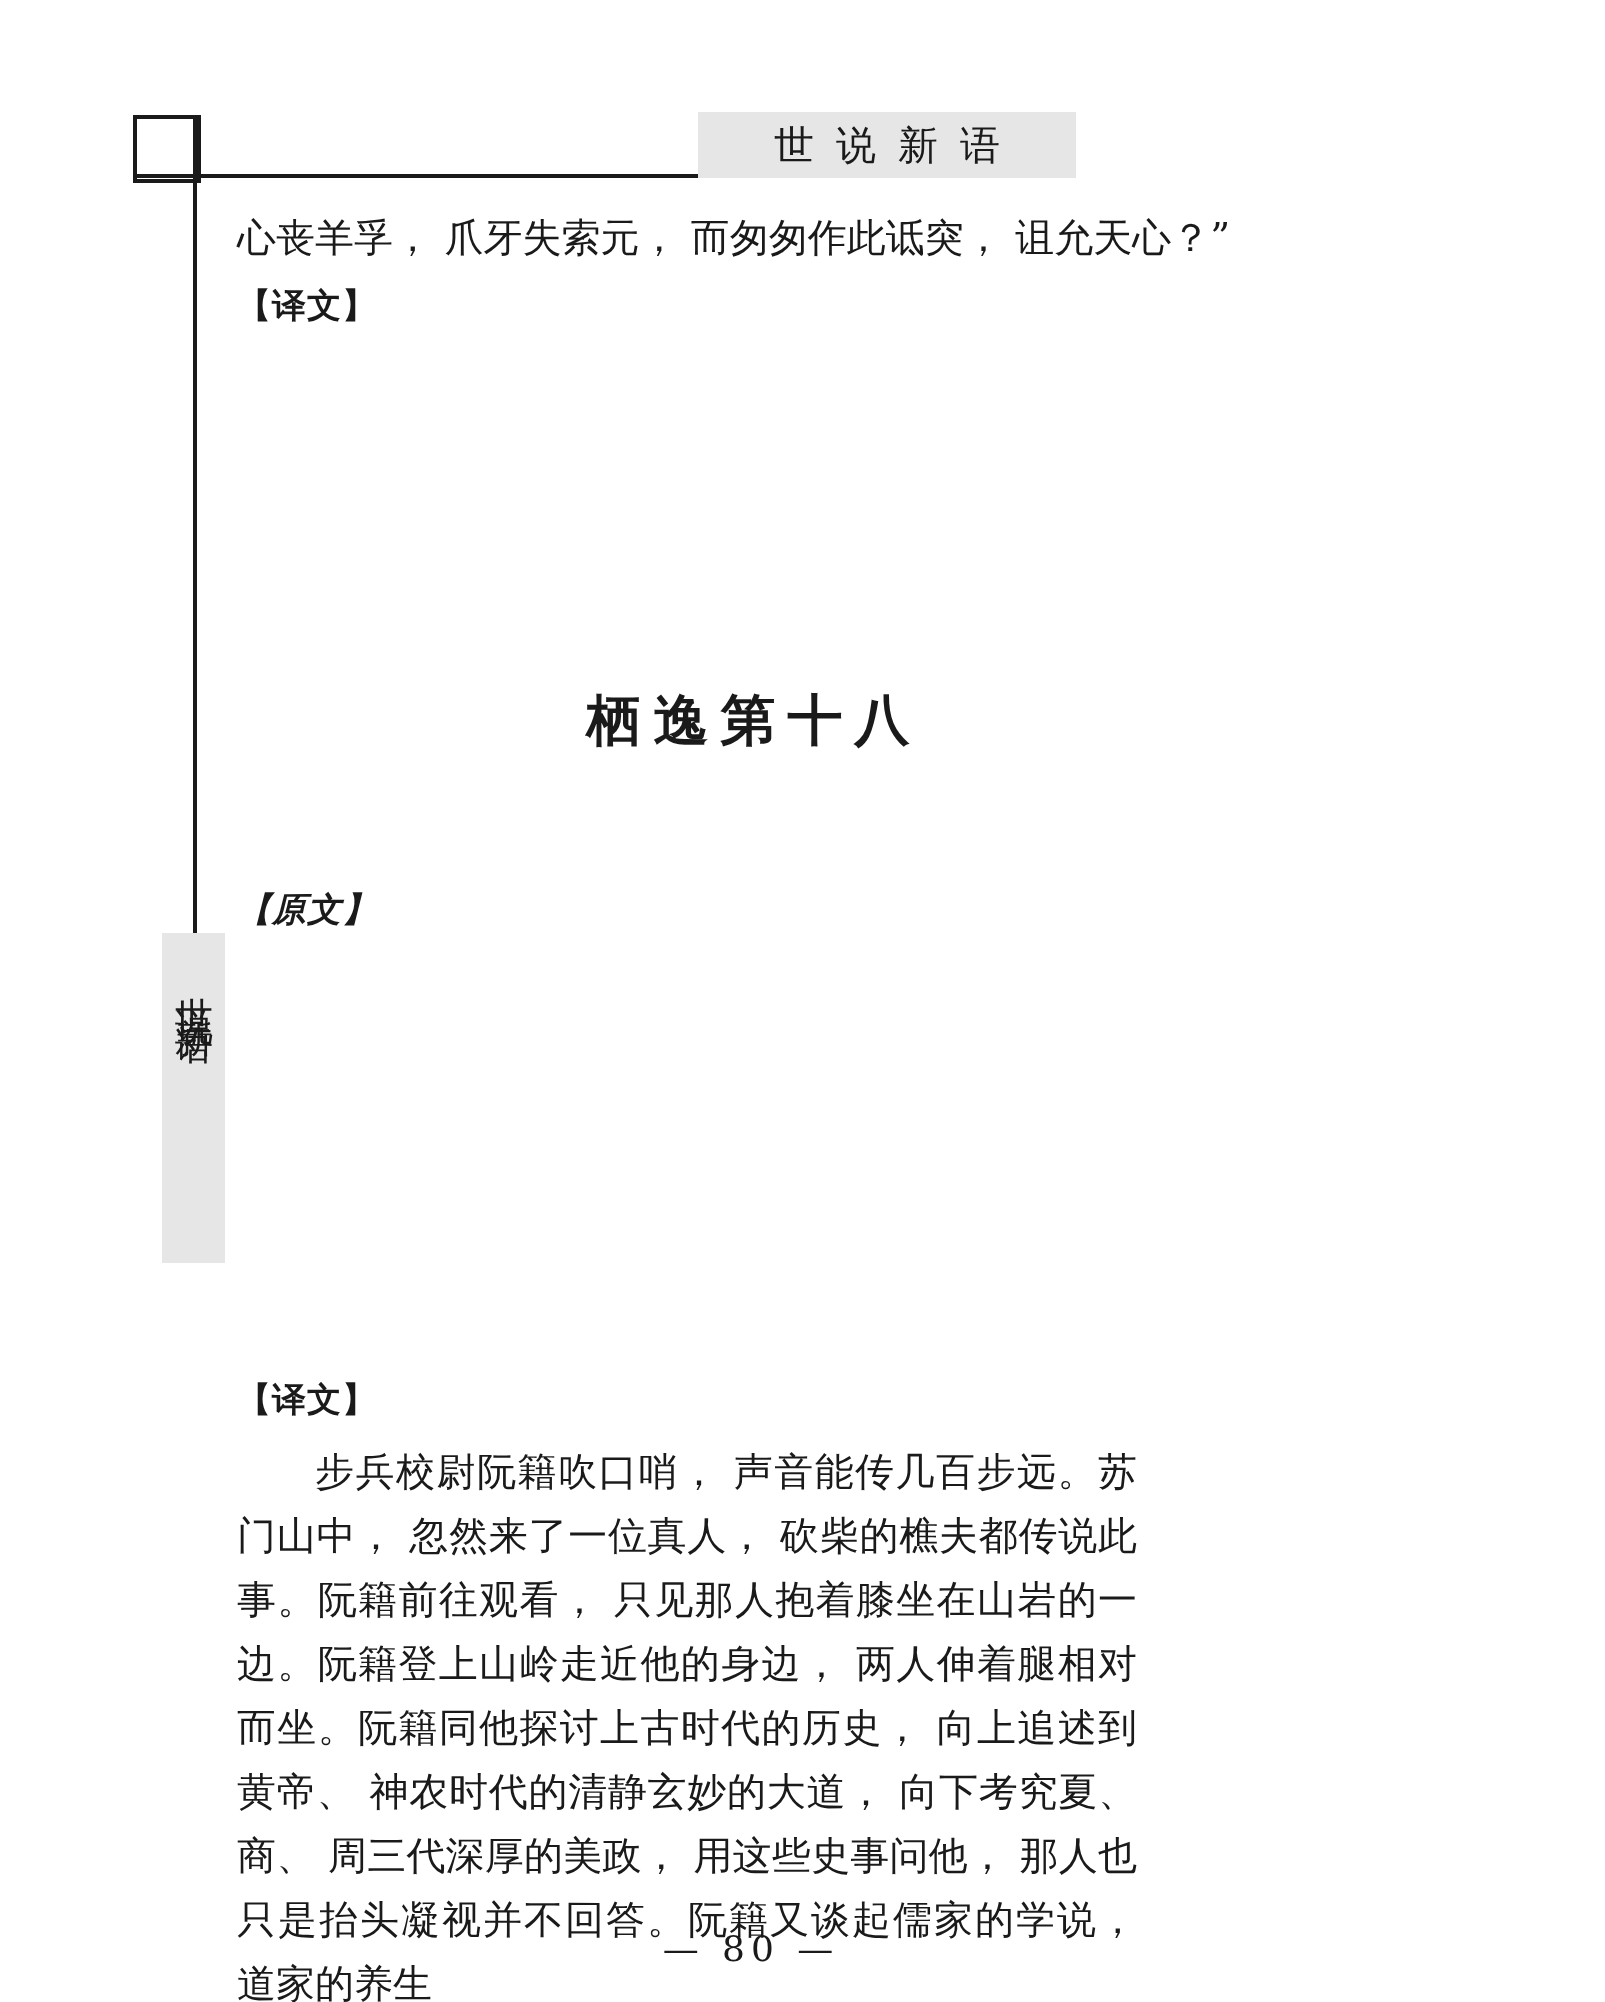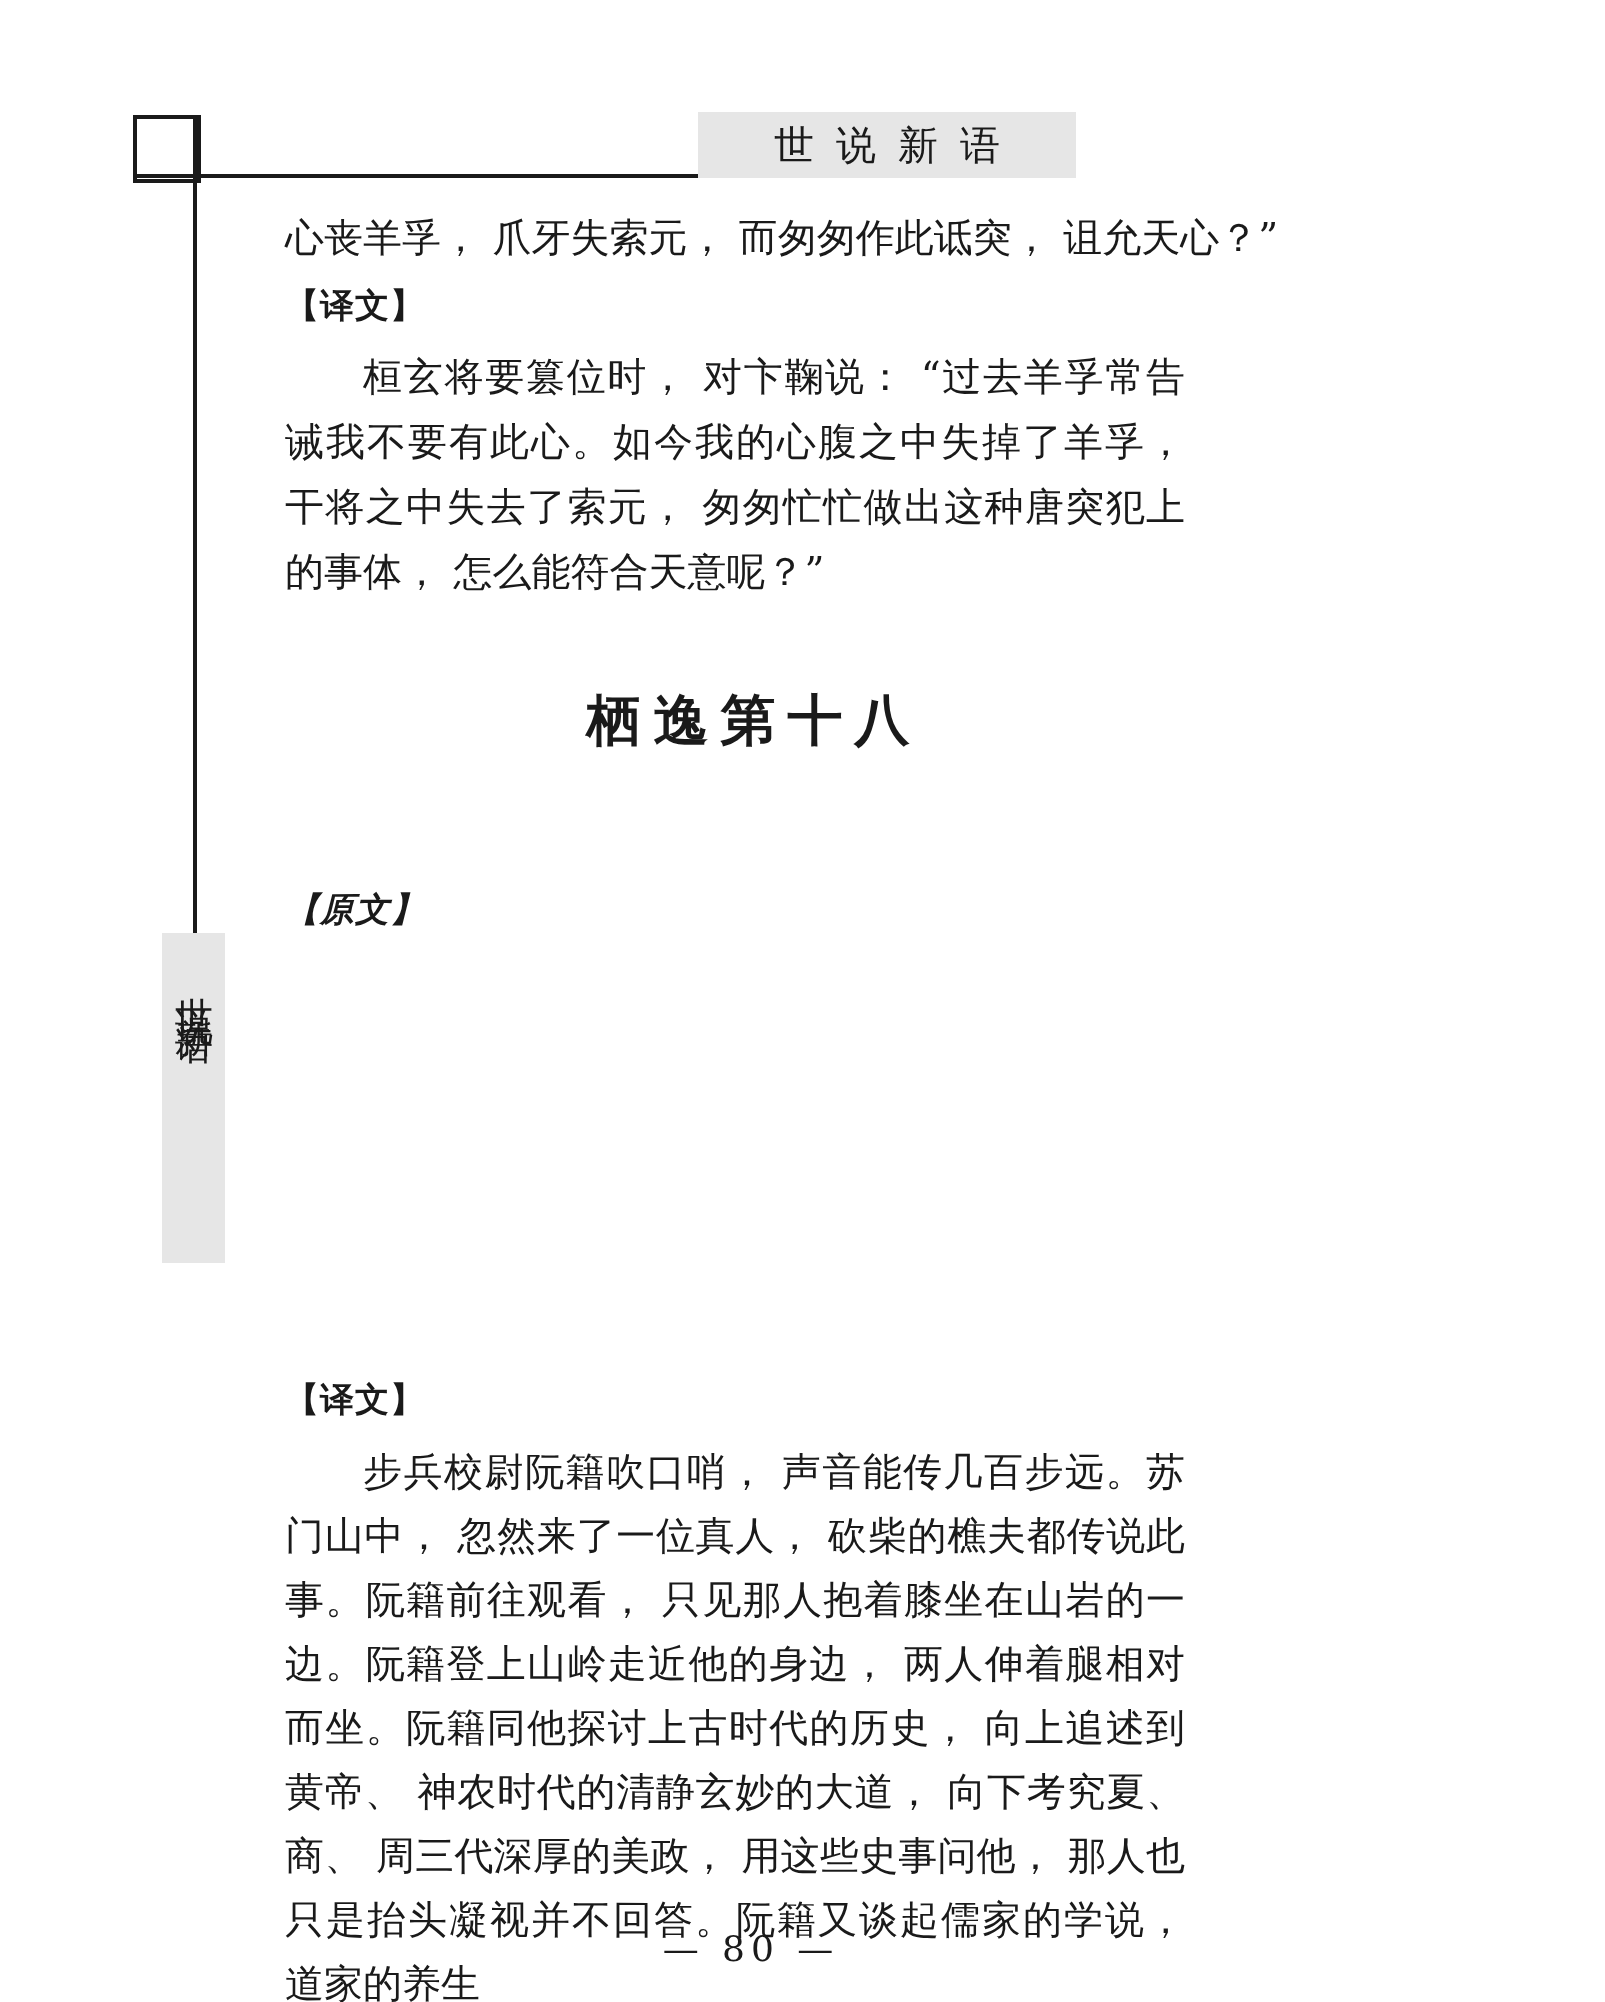--- a/index.html
+++ b/index.html
@@ -47,21 +47,21 @@
     background: #e6e6e6;
     display: flex; justify-content: center;
   }
   .sidebar-box .v-text {
     writing-mode: vertical-rl; text-orientation: upright;
     font-size: 38px; letter-spacing: 10px;
     padding-top: 34px;
   }
 
   
-  .block { position: absolute; left: 237px; width: 900px; margin-left: 48px; }
+  .block { position: absolute; left: 237px; width: 900px; }
   .body-text {
     font-size: 39px; line-height: 65px;
     text-align: justify;
   }
   .indent { text-indent: 78px; }
   .section-label {
     font-family: "Liberation Sans", sans-serif;
     font-weight: bold; font-size: 34px; line-height: 50px;
     letter-spacing: 1px;
   }
@@ -94,21 +94,20 @@
   </div>
 
   <div class="sidebar-box">
     <div class="v-text">世说新语</div>
   </div>
 
   <div class="block carryover" style="top:205px;">心丧羊孚， 爪牙失索元， 而匆匆作此诋突， 诅允天心？”</div>
 
   <div class="block section-label" style="top:280px;">【译文】</div>
 
-  <div class="block body-text indent" style="top:344px;">桓玄将要篡位时， 对卞鞠说： “过去羊孚常告诫我不要有此心。如今我的心腹之中失掉了羊孚， 干将之中失去了索元， 匆匆忙忙做出这种唐突犯上的事体， 怎么能符合天意呢？”</div>
 
   <div class="chapter-title">栖逸第十八</div>
 
   <div class="block section-label" style="top:884px;font-style:italic;">【原文】</div>
 
 
   <div class="block section-label" style="top:1374px;">【译文】</div>
 
   <div class="block body-text indent" style="top:1440px; line-height:64px;">步兵校尉阮籍吹口哨， 声音能传几百步远。苏门山中， 忽然来了一位真人， 砍柴的樵夫都传说此事。阮籍前往观看， 只见那人抱着膝坐在山岩的一边。阮籍登上山岭走近他的身边， 两人伸着腿相对而坐。阮籍同他探讨上古时代的历史， 向上追述到黄帝、 神农时代的清静玄妙的大道， 向下考究夏、 商、 周三代深厚的美政， 用这些史事问他， 那人也只是抬头凝视并不回答。阮籍又谈起儒家的学说， 道家的养生</div>
 

